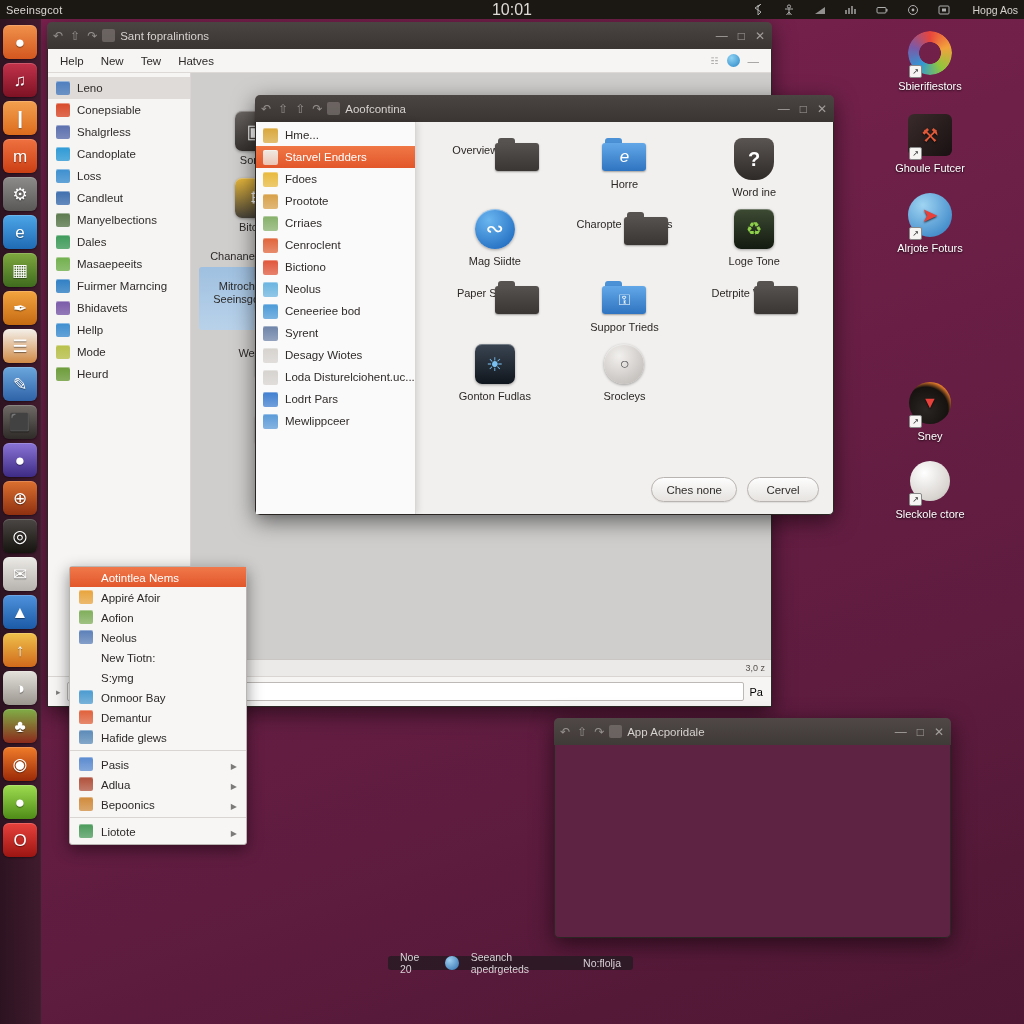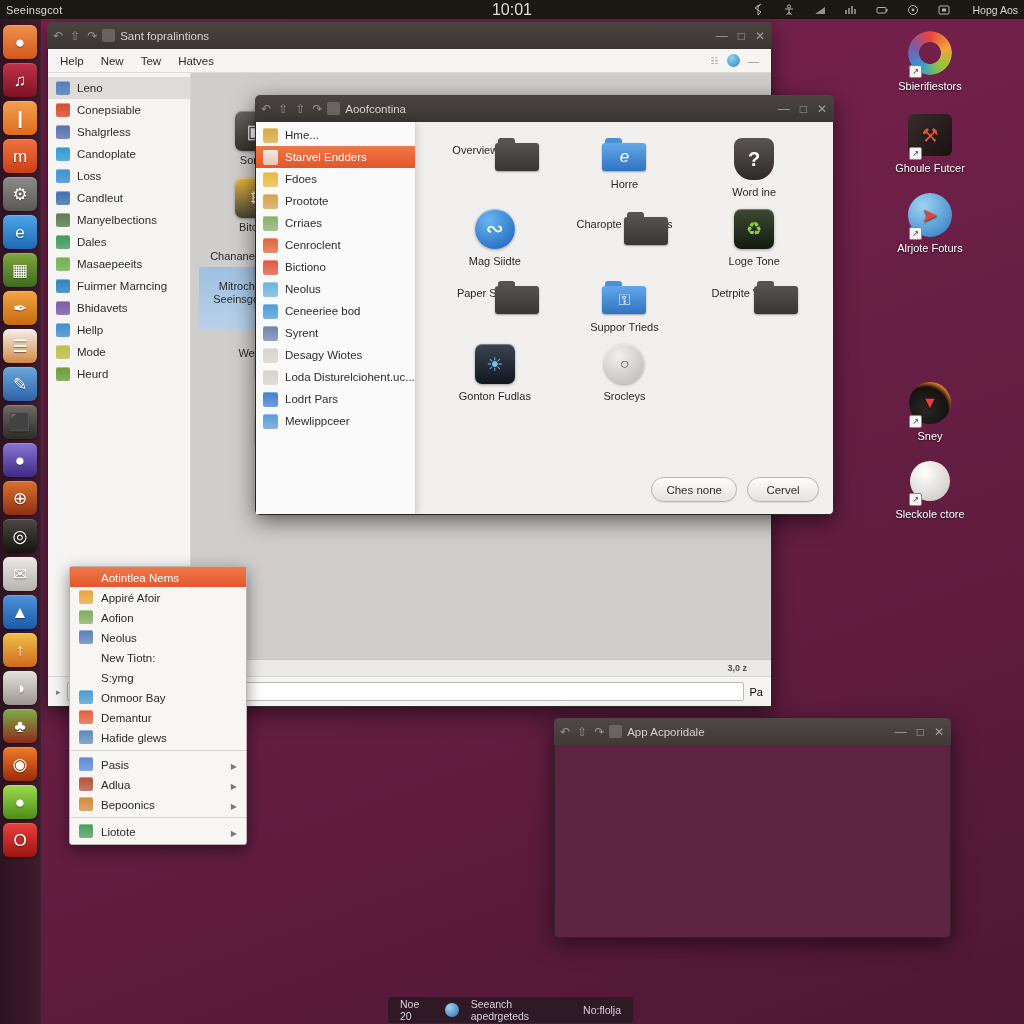--- a/index.html
+++ b/index.html
@@ -85,21 +85,21 @@
     font-size: 10.5px; color: #a09b97; padding: 0 5px; line-height: 19px;
   }
   #fm-content { flex: 1; background: #cfcecd; position: relative; overflow: hidden; }
   .fm-grid { display: grid; grid-template-columns: repeat(5, 1fr); padding: 14px 8px 0 8px; row-gap: 4px; }
   .fm-cell { text-align: center; font-size: 11px; color: #2c2927; padding-top: 10px; }
   .fm-cell.selected { background: linear-gradient(to bottom,#9fc0e0,#b9d2ea); border-radius: 3px; }
   .fm-cell .lbl { margin-top: 3px; line-height: 1.15; }
   #fm-status {
     position: absolute; bottom: 0; left: 0; right: 0; height: 17px;
     background: #eceae8; border-top: 1px solid #c9c6c3; font-size: 9px; color: #55514e;
-    display: flex; align-items: center; justify-content: flex-end; padding-right: 24px; font-weight: bold;
+    display: flex; align-items: center; justify-content: flex-end; padding-right: 6px;
   }
 
   
   .ficon { width: 44px; height: 34px; margin: 0 auto; position: relative; }
   .ficon .tab {
     position: absolute; left: 3px; top: 0; width: 17px; height: 6px;
     background: #565351; border-radius: 3px 3px 0 0;
   }
   .ficon .body {
     position: absolute; left: 0; top: 5px; width: 44px; height: 28px;
@@ -169,21 +169,21 @@
                     border-radius: 9px; display:flex; align-items:center; justify-content:center; }
   .desk-icon .badge {
     position: absolute; left: 2px; bottom: -2px; width: 13px; height: 13px; border-radius: 2px;
     background: #f6f5f3; border: 1px solid #888; display:flex; align-items:center; justify-content:center;
     font-size: 8px; color: #333; text-shadow: none;
   }
   .desk-icon .lbl { line-height: 1.2; }
 
   
   #bottombar {
-    position: absolute; left: 388px; top: 997px; width: 245px; height: 26px;
+    position: absolute; left: 388px; top: 956px; width: 245px; height: 14px;
     background: rgba(40,26,36,.85); border-radius: 3px; display: flex; align-items: center;
     gap: 12px; padding: 0 12px; color: #d9d2d6; font-size: 10.5px; z-index: 150;
   }
   #bottombar .dot { width: 14px; height: 14px; border-radius: 50%;
                     background: radial-gradient(circle at 32% 30%, #9fd0f0, #2e6fae); }
 </style>
 </head>
 <body>
 
 <div id="top-panel">

